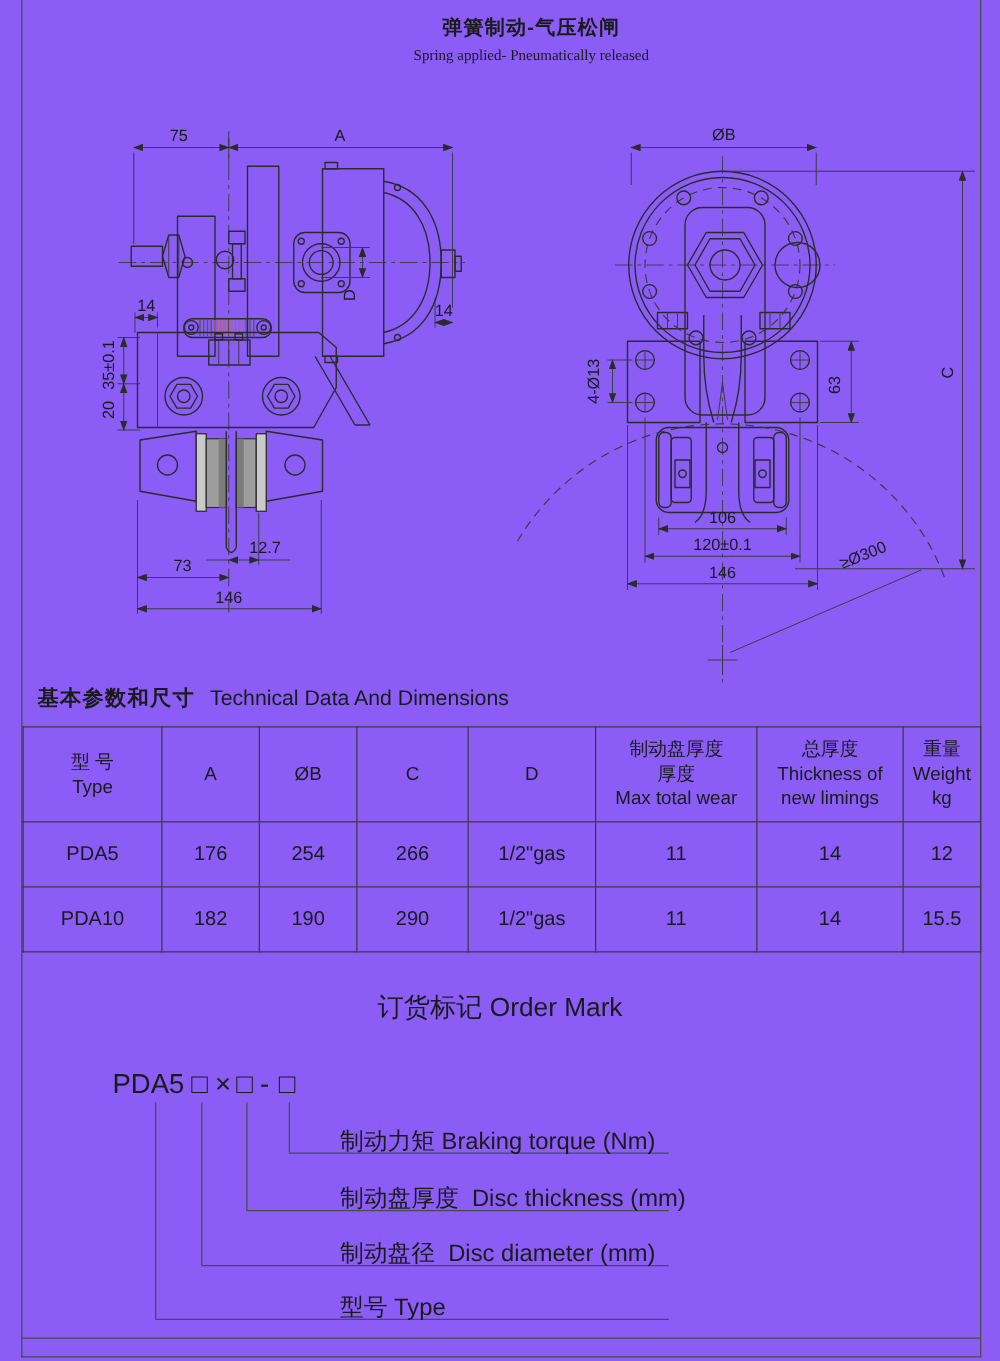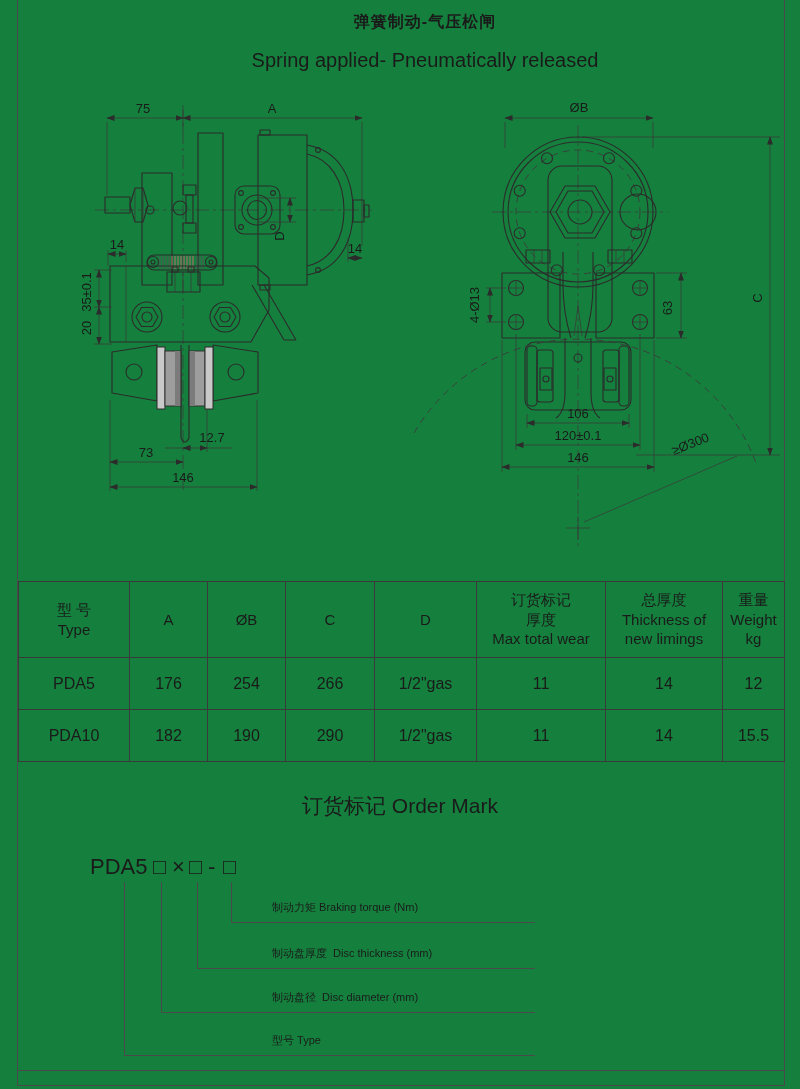--- a/index.html
+++ b/index.html
@@ -1,34 +1,34 @@
 <!DOCTYPE html>
 <html><head>
 <meta charset="utf-8">
 <style>
   html,body{margin:0;padding:0;background:#e8e8e8;}
-  .page{position:relative;width:800px;height:1089px;background:#15803d;margin:0 auto;
+  .page{position:relative;width:800px;height:1089px;background:#8b5cf6;margin:0 auto;
         font-family:"Liberation Sans","DejaVu Sans",sans-serif;color:#1a1a1a;overflow:hidden;}
   .vline{position:absolute;width:1px;background:#4a4a4a;}
   .hline{position:absolute;height:1px;background:#4a4a4a;}
   .title-block{position:absolute;top:12px;left:0;width:800px;text-align:center;padding-left:50px;box-sizing:border-box;}
   .title-zh{font-size:16px;font-weight:bold;letter-spacing:1px;}
-  .title-en{font-size:20px;margin-top:16px;}
+  .title-en{font-size:12px;margin-top:4px;font-family:Liberation Serif, serif;}
   .section-heading{position:absolute;left:30px;top:547px;font-size:17px;}
   .section-heading .zh{font-weight:bold;letter-spacing:1px;margin-right:12px;}
   table.spec{position:absolute;left:18px;top:581px;width:766px;border-collapse:collapse;table-layout:fixed;}
   table.spec td,table.spec th{border:1px solid #3a3a3a;text-align:center;vertical-align:middle;
         font-weight:normal;padding:0;}
   table.spec thead th{height:75px;font-size:15px;line-height:1.3;}
   table.spec tbody td{height:51px;font-size:16px;}
   .hdr-big{font-size:17px;}
   .hdr-small{font-size:14px;line-height:1.25;}
   .om-heading{position:absolute;top:792px;left:0;width:800px;text-align:center;font-size:21px;}
   .om-code span{position:absolute;font-size:22px;top:854px;}
-  .om-label{position:absolute;left:272px;font-size:11px;white-space:pre;}
+  .om-label{position:absolute;left:272px;font-size:19px;white-space:pre;}
   .om-v{position:absolute;width:1px;background:#4a4a4a;top:882px;}
   .om-h{position:absolute;height:1px;background:#4a4a4a;}
   svg text{font-family:"Liberation Sans","DejaVu Sans",sans-serif;font-size:13px;fill:#1a1a1a;}
   svg .part{stroke:#2b2b2b;stroke-width:1.1;fill:none;stroke-linejoin:round;}
   svg .thin{stroke:#3a3a3a;stroke-width:0.75;fill:none;}
   svg .cl{stroke:#3a3a3a;stroke-width:0.7;fill:none;stroke-dasharray:14 4 3 4;}
   svg .dashed{stroke:#3a3a3a;stroke-width:0.9;fill:none;stroke-dasharray:7 5;}
 </style>
 </head>
 <body>
@@ -280,20 +280,23 @@
         <line class="thin" x1="527" y1="353" x2="629" y2="353" marker-start="url(#ma)" marker-end="url(#ma)"></line>
         <text x="578" y="348" text-anchor="middle">106</text>
         <line class="thin" x1="516" y1="375" x2="640" y2="375" marker-start="url(#ma)" marker-end="url(#ma)"></line>
         <text x="578" y="370" text-anchor="middle">120±0.1</text>
         <line class="thin" x1="502" y1="397" x2="654" y2="397" marker-start="url(#ma)" marker-end="url(#ma)"></line>
         <text x="578" y="392" text-anchor="middle">146</text>
       </g>
     </g>
   </svg>
 
+  <div class="section-heading">
+    <span class="zh">基本参数和尺寸</span><span>Technical Data And Dimensions</span>
+  </div>
 
   <table class="spec">
     <colgroup>
       <col style="width:111px">
         <col style="width:78px">
         <col style="width:78px">
         <col style="width:89px">
       <col style="width:102px">
         <col style="width:129px">
         <col style="width:117px">
@@ -303,21 +306,21 @@
       <tr>
         <th>
           <div>型 号</div>
           <div>Type</div>
         </th>
         <th class="hdr-big">A</th>
         <th class="hdr-big">ØB</th>
         <th class="hdr-big">C</th>
         <th class="hdr-big">D</th>
         <th class="hdr-small">
-          <div>订货标记</div>
+          <div>制动盘厚度</div>
           <div>厚度</div>
           <div>Max total wear</div>
         </th>
         <th class="hdr-small">
           <div>总厚度</div>
           <div>Thickness of</div>
           <div>new limings</div>
         </th>
         <th class="hdr-small">
           <div>重量</div>

